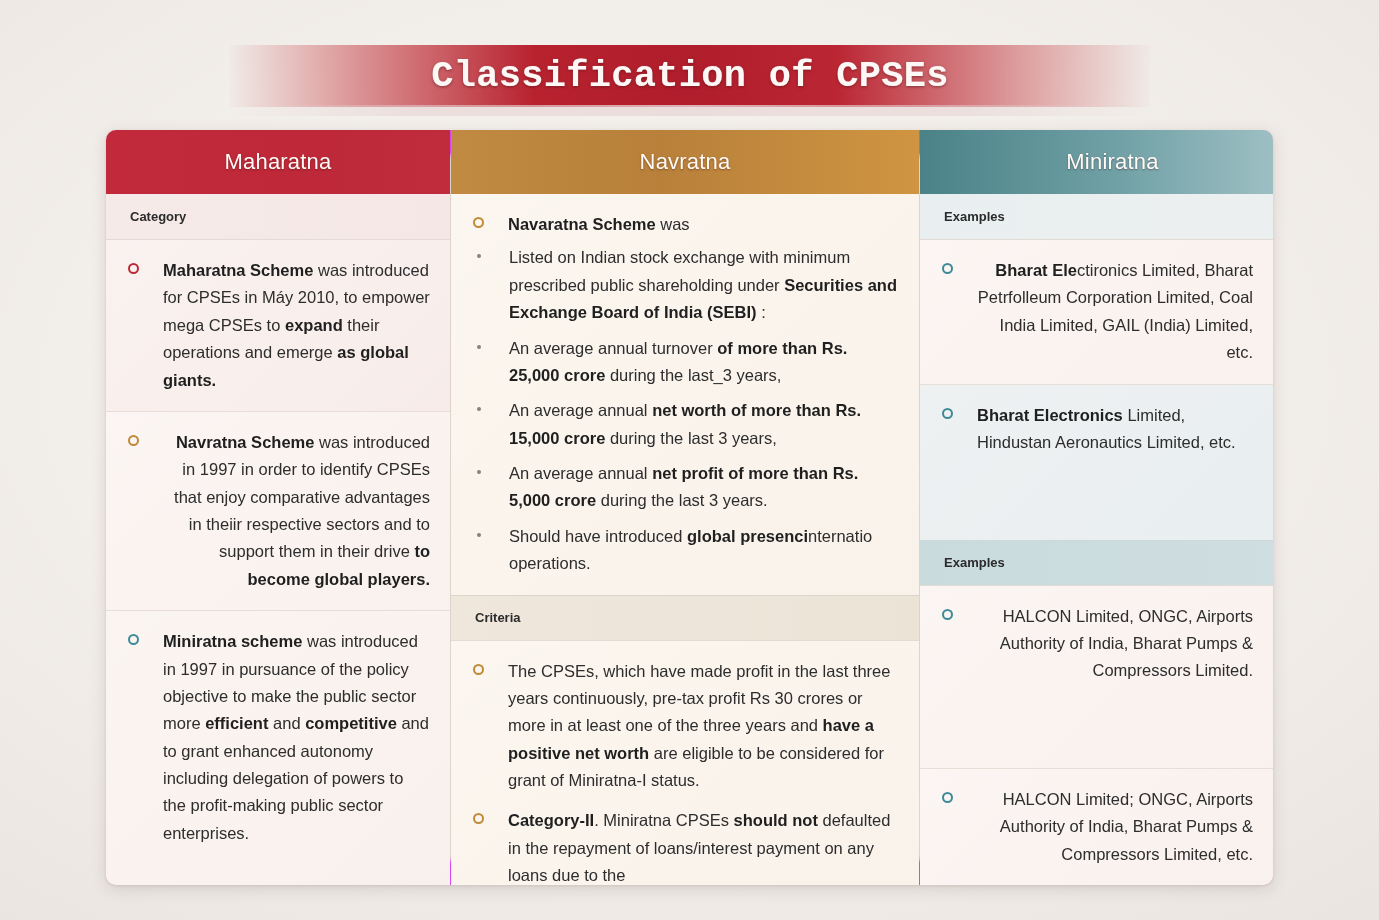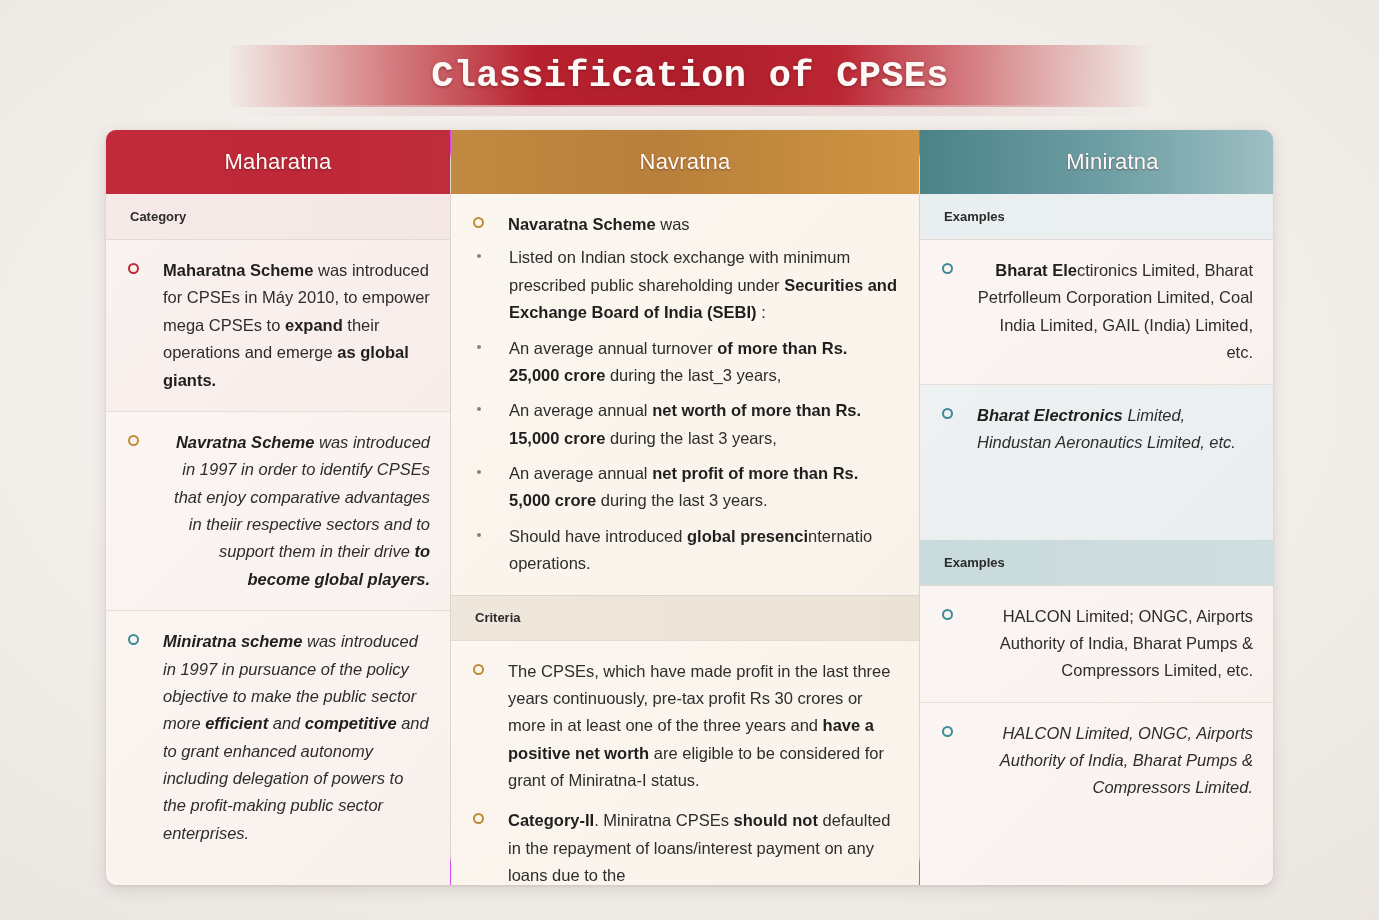--- a/index.html
+++ b/index.html
@@ -97,21 +97,21 @@
   .sec-navratna  { background: linear-gradient(to right, #f8eedf 0%, #f5ecdf 100%); }
   .sec-miniratna { background: linear-gradient(to right, #e9eff0 0%, #eceff0 100%); }
   .sec-navratna-2  { background: linear-gradient(to right, #efe7dc 0%, #ece3d7 100%); border-top: 1px solid #ddd4ca;}
   .sec-miniratna-2 { background: linear-gradient(to right, #c9dbdd 0%, #cfdee0 100%); border-top: 1px solid #ccd8da;}
 
   
   .block {
     padding: 17px 20px 17px 22px;
     flex: none;
   }
-  .block + .block { border-top: 1px solid #e6ded7; font-style: italic; }
+  .block + .block { border-top: 1px solid #e6ded7; }
   .block-fill { flex: 1 1 auto; }
 
   .tint-pink  { background: linear-gradient(135deg, #faf2f0 0%, #f7ece9 100%); }
   .tint-cream { background: linear-gradient(135deg, #fbf6ef 0%, #f9f2ea 100%); }
   .tint-warm  { background: linear-gradient(135deg, #fbf5f2 0%, #f8f0ec 100%); }
   .tint-gray  { background: linear-gradient(135deg, #eef1f2 0%, #e9eef0 100%); }
   .tint-soft  { background: linear-gradient(135deg, #fbf5f3 0%, #f9f1ee 100%); text-align: right; }
 
   
   .bullet {
@@ -245,28 +245,28 @@
 
     <div class="block tint-gray block-fill">
       <div class="bullet">
         <span class="ring teal"></span>
         <span class="btext"><b>Bharat Electronics</b><span> Limited, Hindustan Aeronautics Limited, etc.</span></span>
       </div>
     </div>
 
     <div class="sec-head sec-miniratna-2">Examples</div>
 
+    <div class="block tint-soft block-fill">
+      <div class="bullet">
+        <span class="ring teal"></span>
+        <span class="btext"><span>HALCON Limited, ONGC, Airports Authority of India, Bharat Pumps &amp; Compressors Limited.</span></span>
+      </div>
+    </div>
+
     <div class="block tint-soft">
       <div class="bullet">
         <span class="ring teal"></span>
         <span class="btext"><span>HALCON Limited; ONGC, Airports Authority of India, Bharat Pumps &amp; Compressors Limited, etc.</span></span>
       </div>
     </div>
-
-    <div class="block tint-soft block-fill">
-      <div class="bullet">
-        <span class="ring teal"></span>
-        <span class="btext"><span>HALCON Limited, ONGC, Airports Authority of India, Bharat Pumps &amp; Compressors Limited.</span></span>
-      </div>
-    </div>
   </div>
 
 </div>
 
 </body></html>

